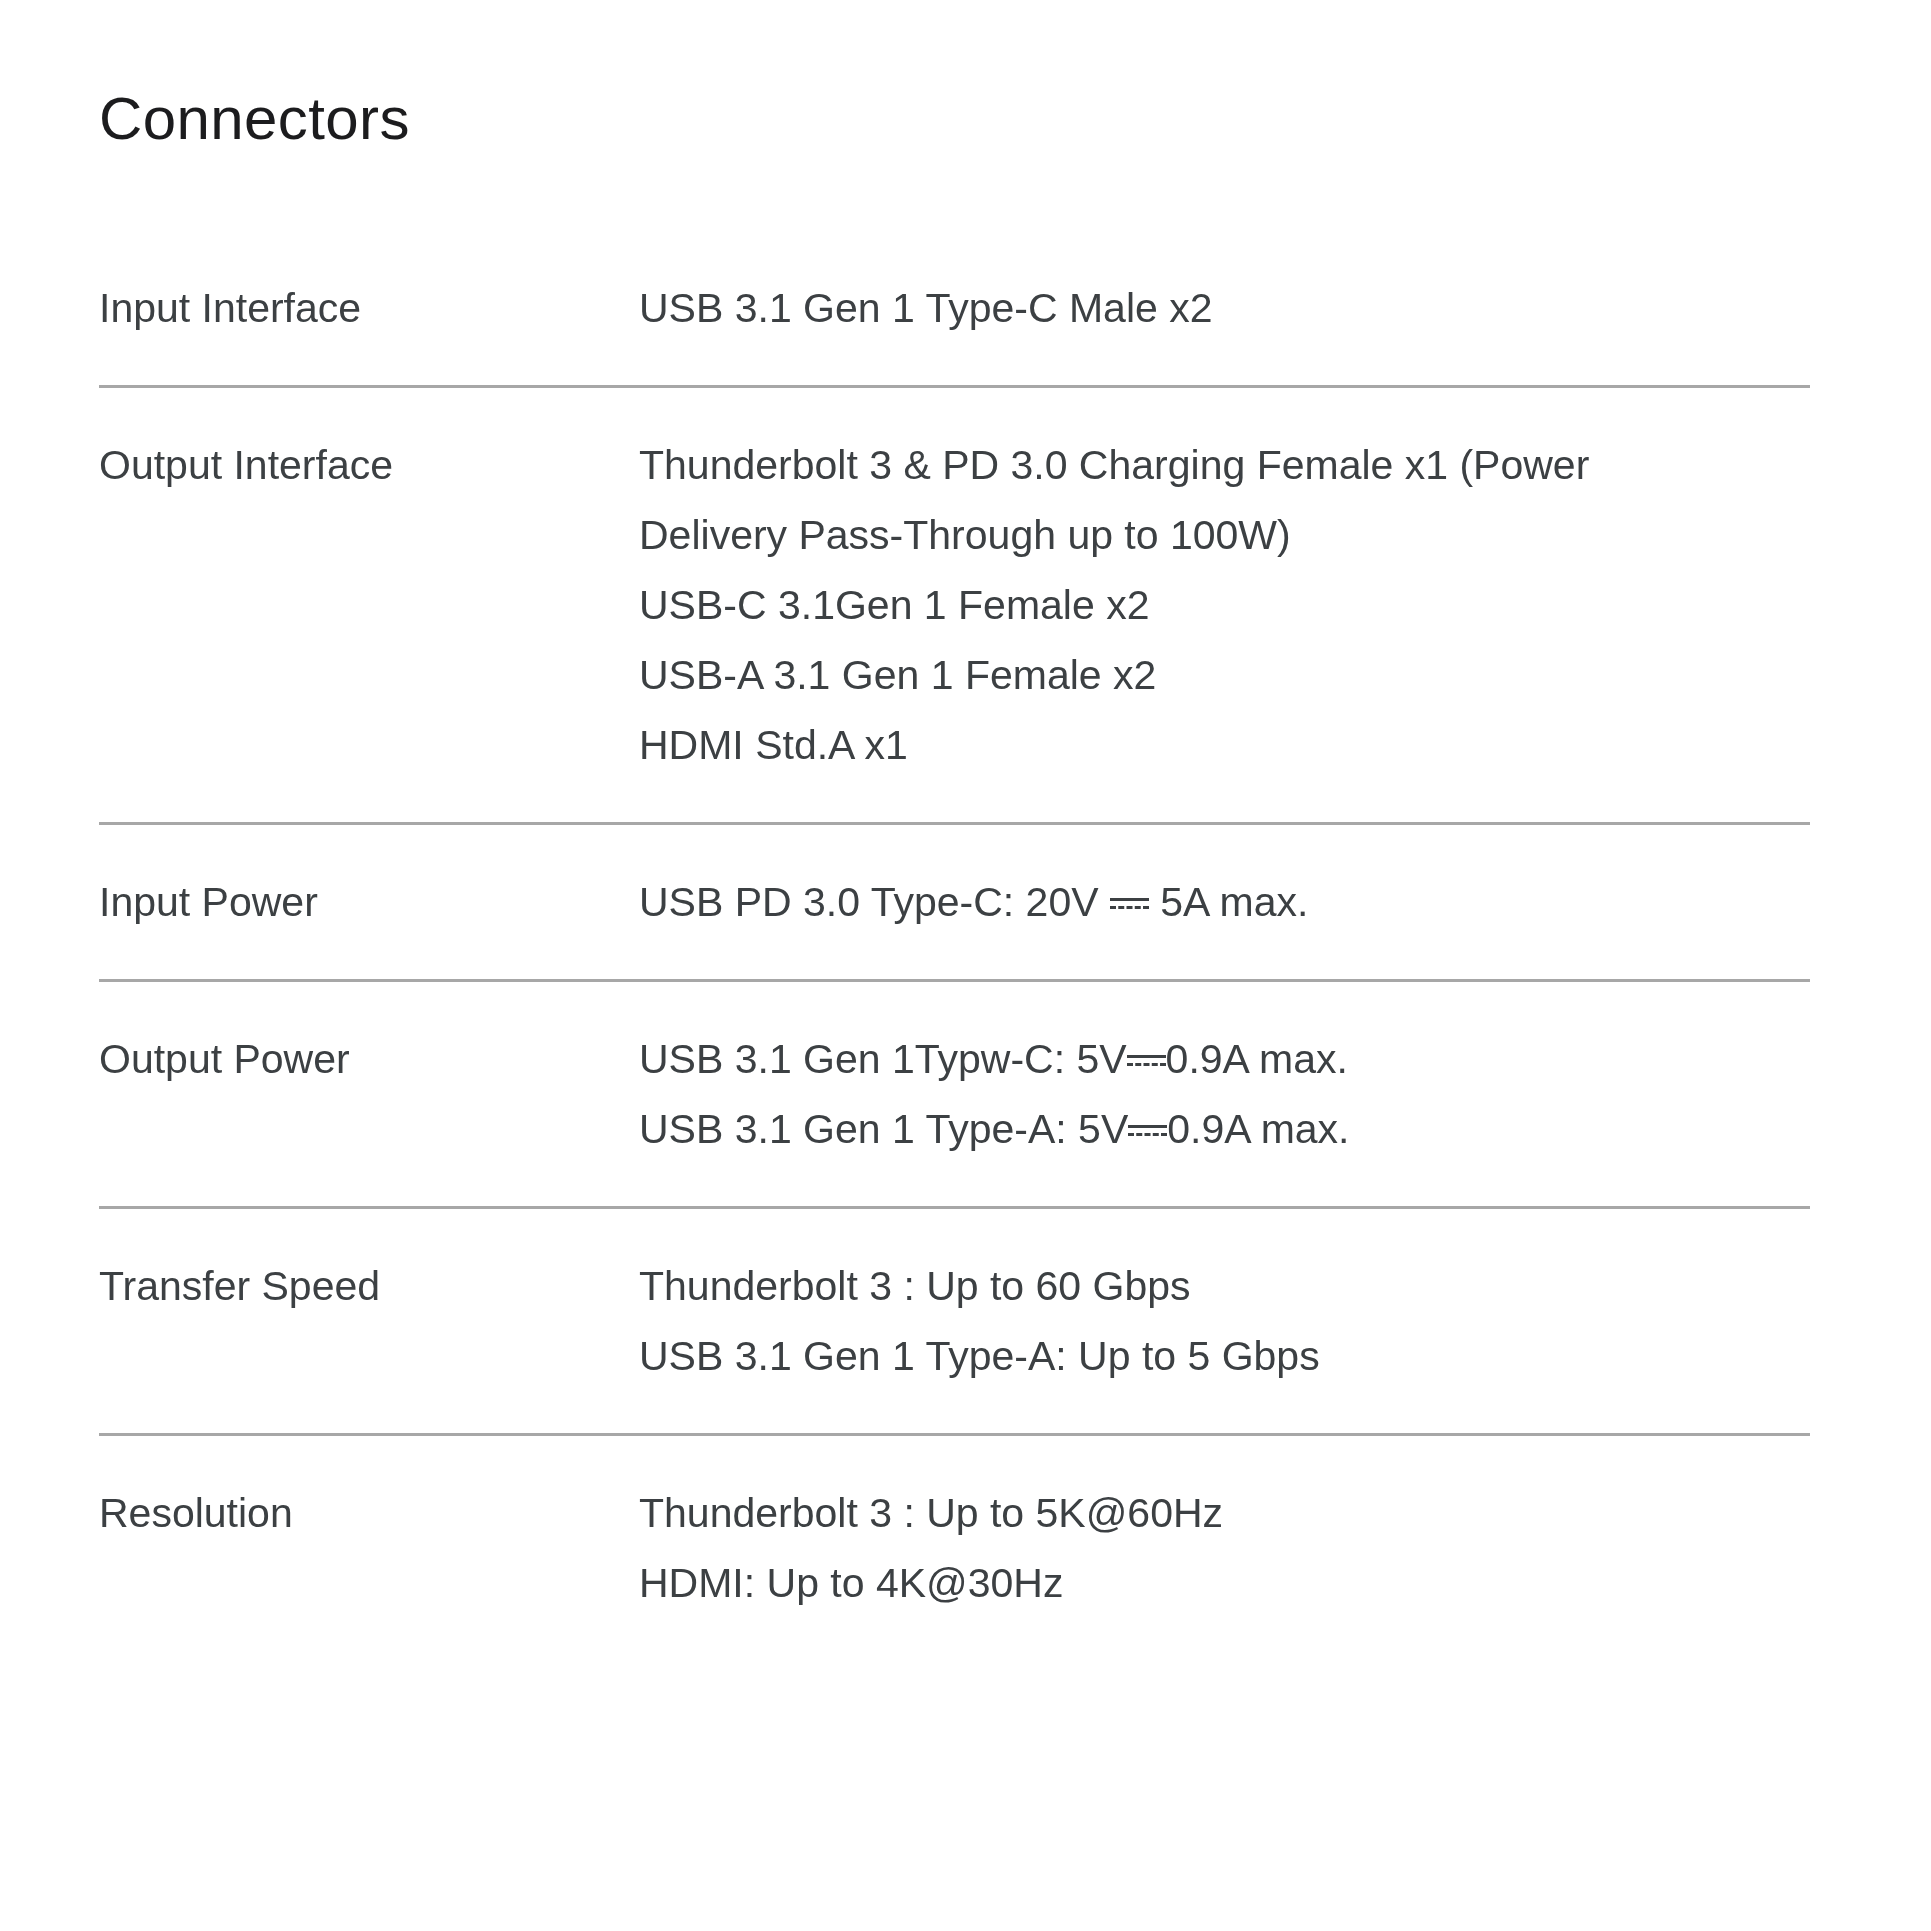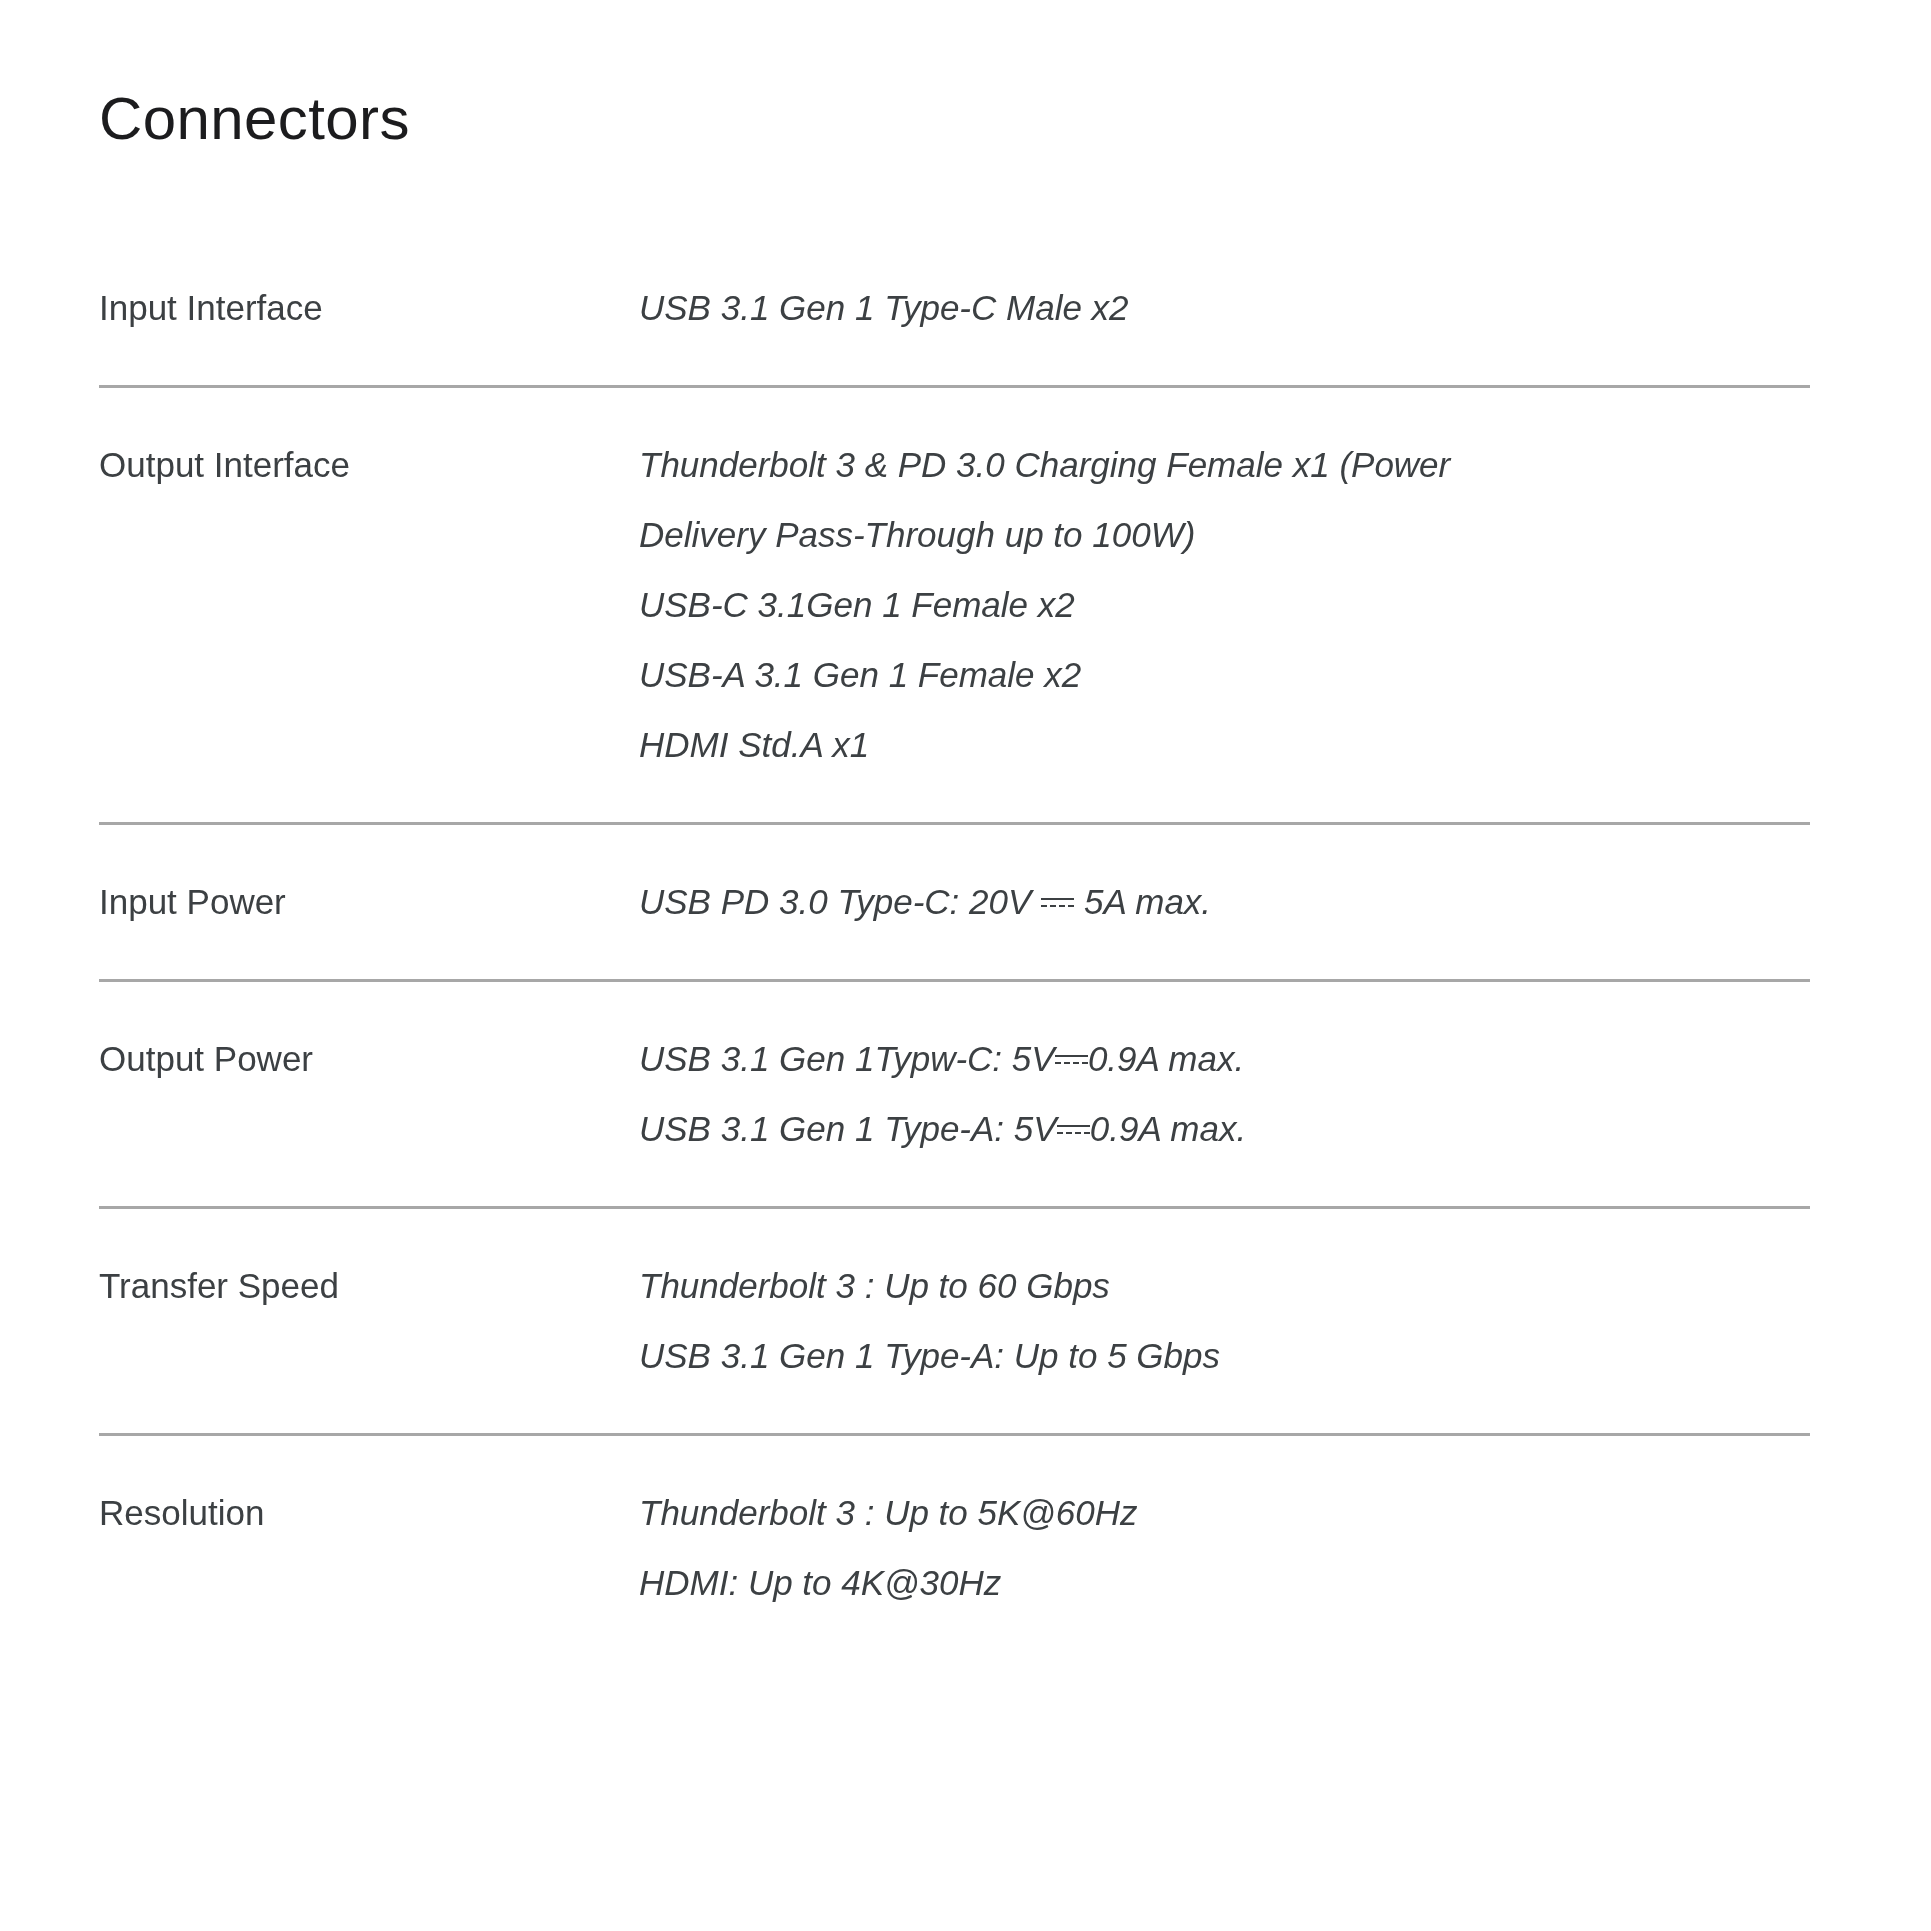--- a/index.html
+++ b/index.html
@@ -26,37 +26,36 @@
     letter-spacing: 0.4px;
   }
   .spec-table {
     width: 100%;
   }
   .spec-row {
     display: flex;
     align-items: flex-start;
     padding: 42px 0;
     border-bottom: 3.5px solid var(--divider, #a7a7a7);
-    font-size: 35px;
+    font-size: 41px;
     line-height: 70px;
     justify-content: flex-end;
   }
   .spec-row:last-child {
     border-bottom: none;
   }
   .spec-label {
     flex: 0 0 540px;
     width: 540px;
     color: var(--body-text, #3c4043);
   }
   .spec-values {
     flex: 1 1 auto;
     min-width: 0;
     color: var(--body-text, #3c4043);
-    font-style: italic;
   }
   .value-line {
     white-space: normal;
   }
   
   .dc {
     display: inline-block;
     width: 0.95em;
     height: 0.36em;
     vertical-align: 0.09em;

